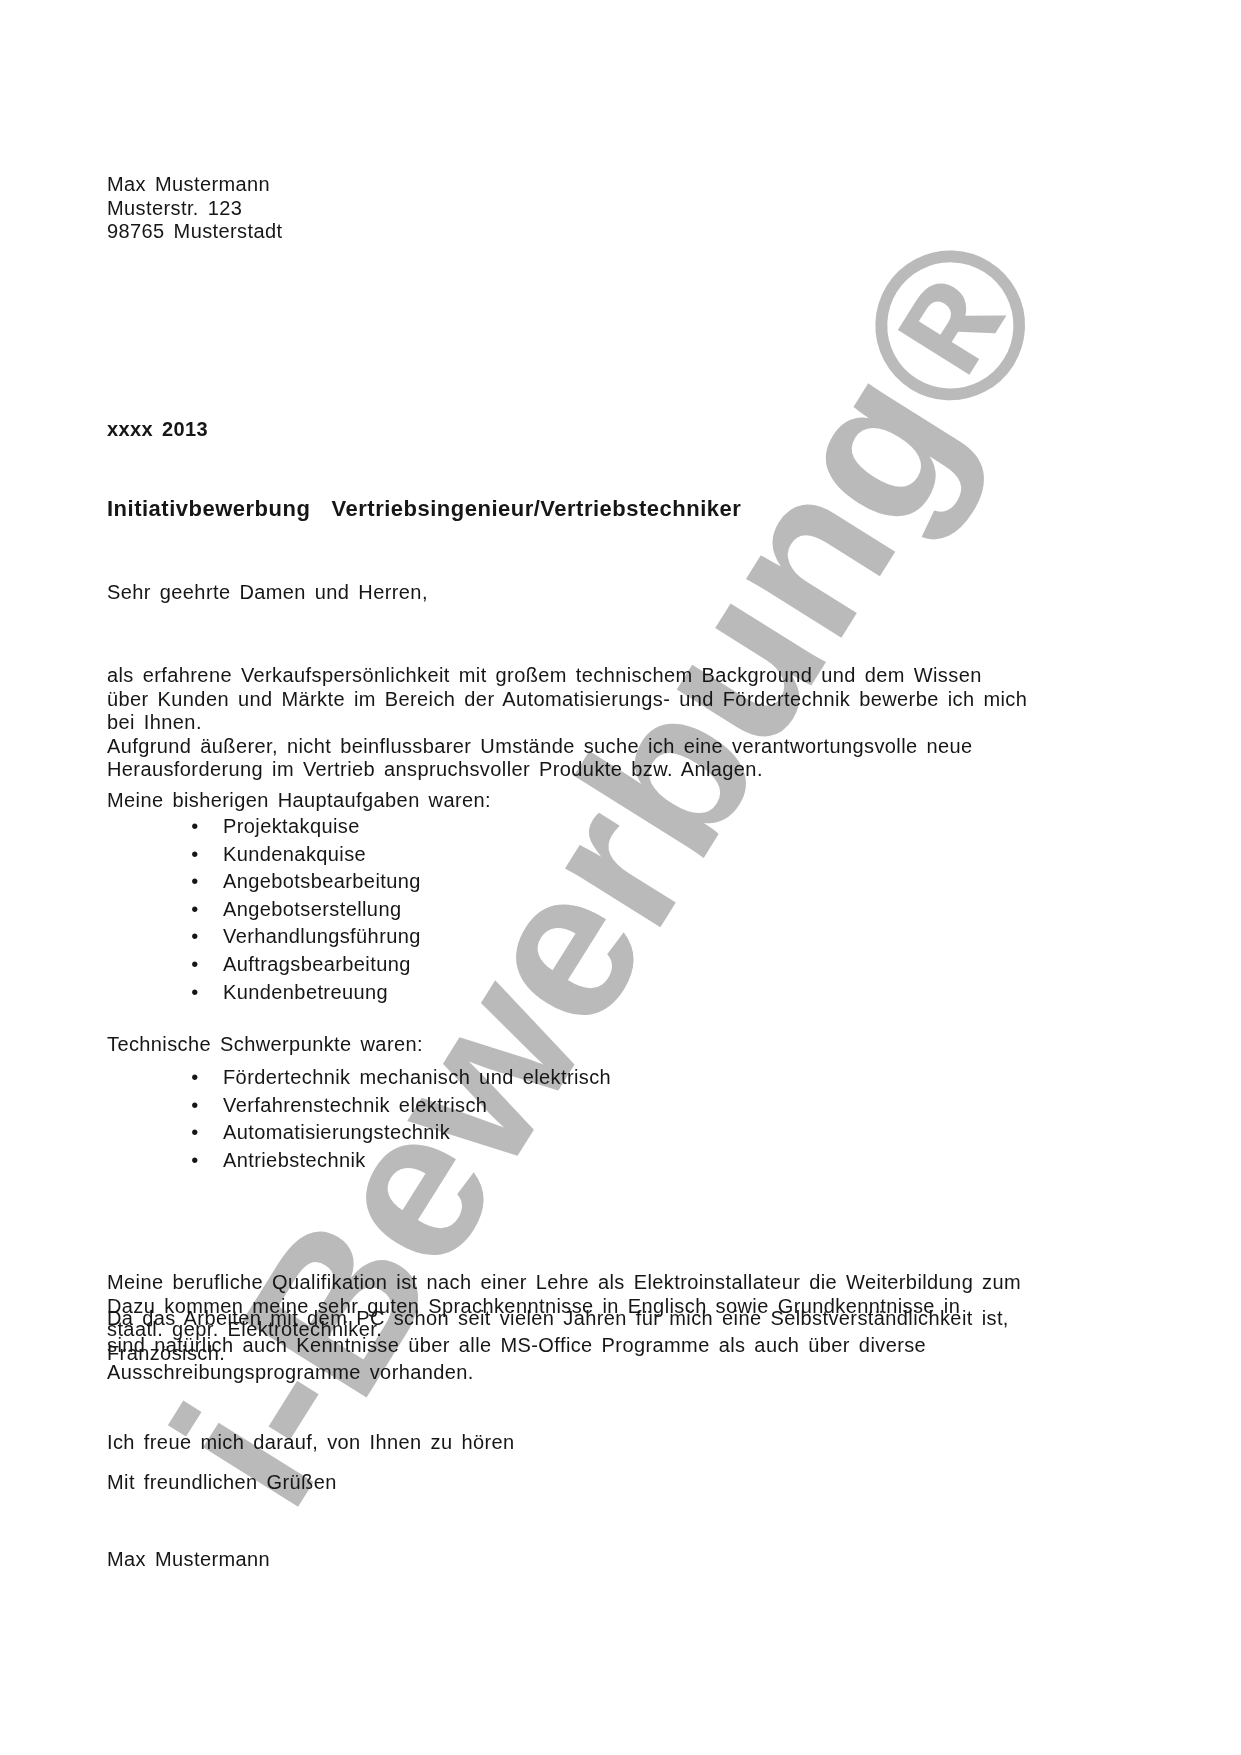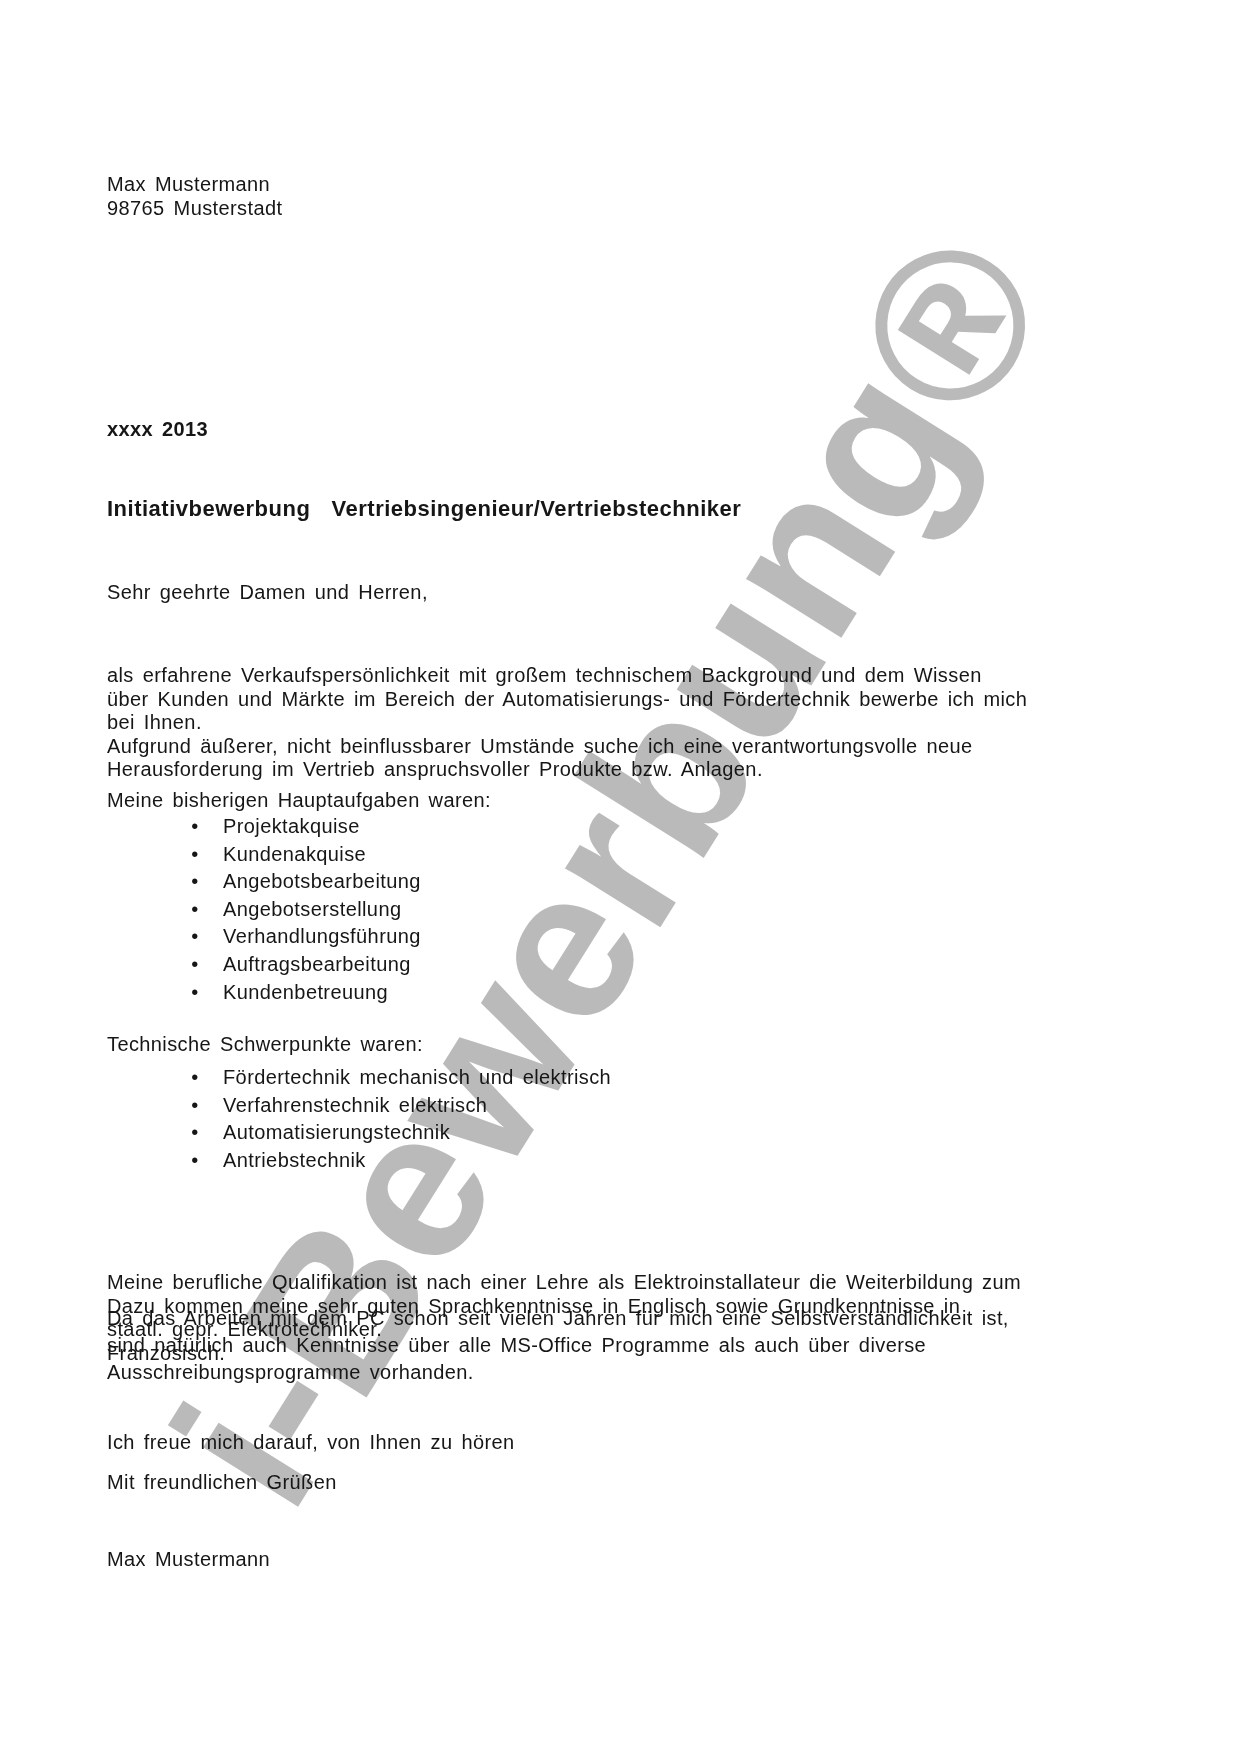--- a/index.html
+++ b/index.html
@@ -63,20 +63,21 @@
 </style>
 </head>
 <body>
 
 <div class="page">
 
   <div class="wm">i-Bewerbung®</div>
 
   <div class="block" style="top:173px;">
     <div class="line">Max Mustermann</div>
+    <div class="line">Musterstr. 123</div>
     <div class="line">98765 Musterstadt</div>
   </div>
 
   <div class="block right" style="top:418px;">xxxx 2013</div>
 
   <div class="block subject" style="top:496px;">Initiativbewerbung  Vertriebsingenieur/Vertriebstechniker</div>
 
   <div class="block" style="top:581px;">Sehr geehrte Damen und Herren,</div>
 
   <div class="block" style="top:664px;">

